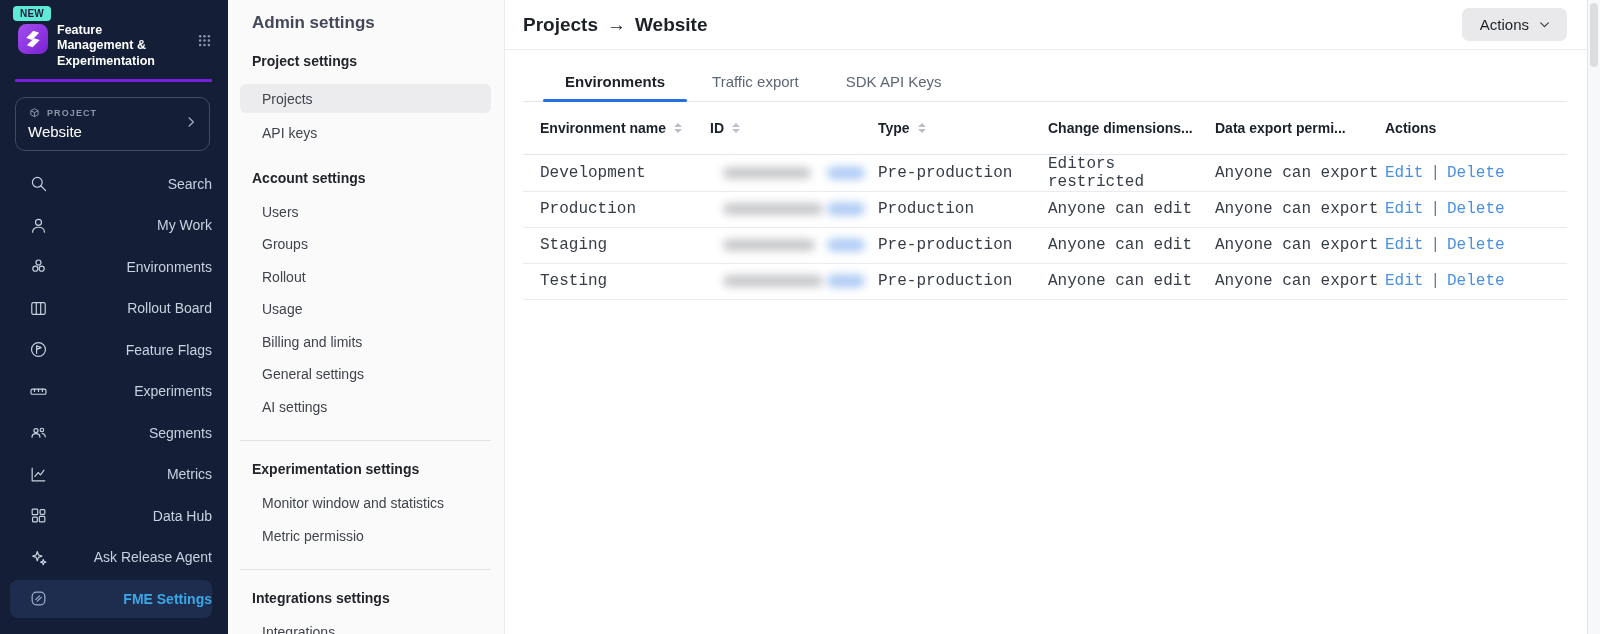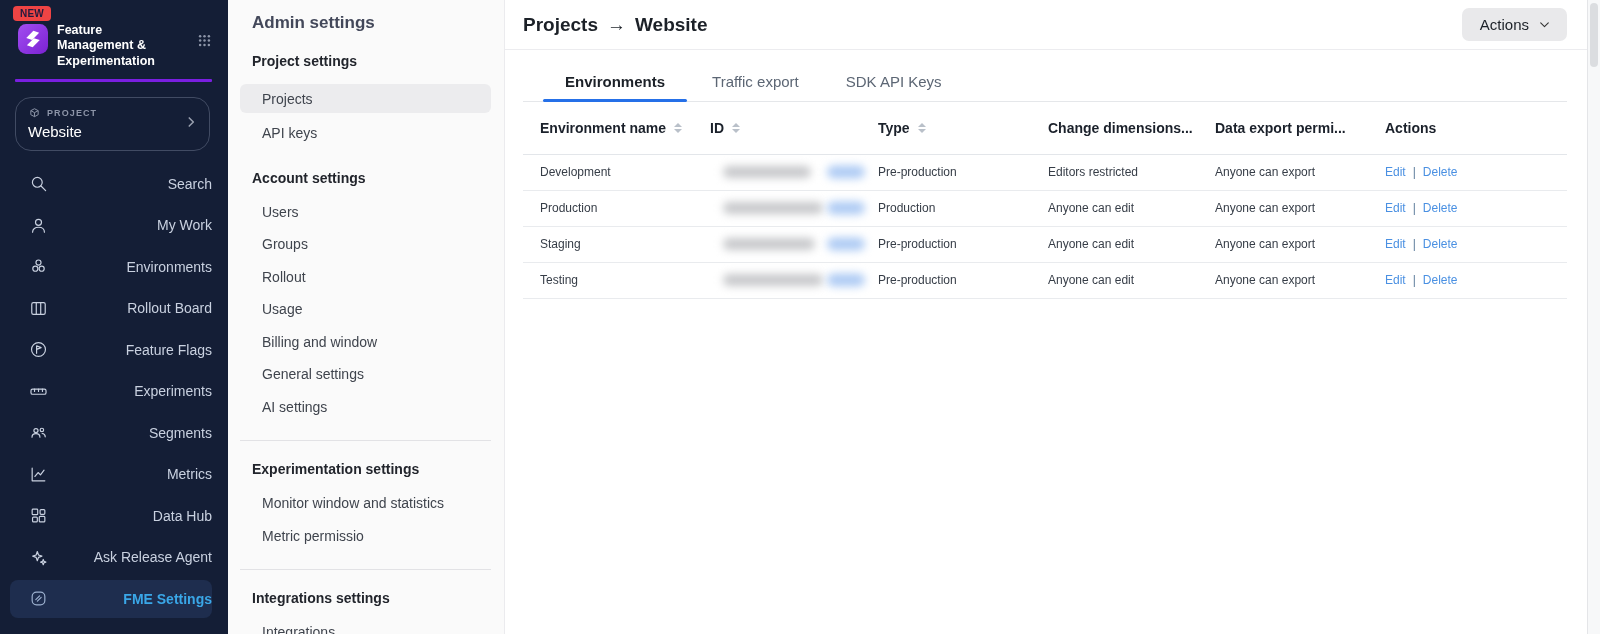--- a/index.html
+++ b/index.html
@@ -16,31 +16,31 @@
     --dark-active-bg:#1e2d4e;
     --fme-blue:#3aa7e8;
     --accent-purple:#7a1fe0;
     --tab-blue:#2570e8;
     --link-blue:#4a90e2;
   }
 
   
   .dsb { width:228px; height:634px; background:var(--dark-bg); flex:0 0 auto; position:relative; }
   .brand { padding:3px 16px 0 13px; position:relative; }
-  .new-badge { display:inline-block; background:#ef4444; color:#221a3e; font-size:10px; font-weight:bold;
+  .new-badge { display:inline-block; background:#5eead4; color:#221a3e; font-size:10px; font-weight:bold;
     padding:2px 7px; border-radius:4px; letter-spacing:.2px; }
   .brand-row { display:flex; align-items:flex-start; margin-top:2px; }
   .logo { width:30px; height:30px; flex:0 0 auto; margin:1px 9px 0 5px; }
   .logo svg { width:30px; height:30px; display:block; }
   .brand-name { color:#fff; font-size:12.5px; font-weight:bold; line-height:1.22; width:118px; }
   .apps-icon { margin-left:auto; margin-top:10px; color:#8d95a8; cursor:pointer; }
   .apps-icon svg { width:15px; height:15px; display:block; }
   .purple-rule { height:3px; background:var(--accent-purple); margin:10px 16px 0 15px; border-radius:1px; }
 
-  .project-box { margin:15px 18px 0 15px; border:1px solid #414b63; border-radius:16px;
+  .project-box { margin:15px 18px 0 15px; border:1px solid #414b63; border-radius:10px;
     padding:9px 12px 10px 12px; position:relative; cursor:pointer; }
   .proj-top { display:flex; align-items:center; gap:6px; color:#8d95a8; }
   .proj-top svg { width:13px; height:13px; }
   .proj-label { font-size:9px; font-weight:bold; letter-spacing:1.1px; color:#8d95a8; }
   .proj-name { color:#fff; font-size:15px; margin-top:3px; }
   .proj-chev { position:absolute; right:11px; top:50%; transform:translateY(-50%); color:#9aa1b0; }
   .proj-chev svg { width:14px; height:14px; }
 
   .dark-nav { margin-top:14px; }
   .nav-item { display:flex; align-items:center; gap:13px; height:38px; margin:0 16px 3.5px 10px;
@@ -78,21 +78,21 @@
   .tab { font-size:15px; color:#5c6674; padding:13px 22px 11px; cursor:pointer; position:relative; margin-right:3px; }
   .tab.active { color:#1c2128; font-weight:bold; }
   .tab.active::after { content:""; position:absolute; left:0; right:0; bottom:-1px; height:3px;
     background:var(--tab-blue); border-radius:2px; }
 
   table { width:100%; border-collapse:collapse; table-layout:fixed; }
   col.c1{width:187px} col.c2{width:168px} col.c3{width:170px} col.c4{width:167px} col.c5{width:170px}
   th { text-align:left; font-size:14px; font-weight:bold; color:#1b212b; height:52px; vertical-align:middle;
     border-bottom:1px solid #e3e6ea; }
   th .th-inner { display:flex; align-items:center; }
-  td { font-size:12px; color:#363d47; height:35px; vertical-align:middle; border-bottom:1px solid #e9ebee; }
+  td { font-size:16px; color:#363d47; height:35px; vertical-align:middle; border-bottom:1px solid #e9ebee;font-family:Liberation Mono, monospace; }
   th.c1, td.c1 { padding-left:17px; }
 
   .sort { display:inline-flex; flex-direction:column; gap:2px; margin-left:8px; cursor:pointer; }
   .sort i { display:block; width:0; height:0; border-left:4px solid transparent; border-right:4px solid transparent; }
   .sort .up { border-bottom:4px solid #b9c0c9; }
   .sort .dn { border-top:4px solid #b9c0c9; }
 
   .idwrap { position:relative; height:35px; }
   .blur-gray { position:absolute; left:13px; top:50%; transform:translateY(-50%); height:12px;
     border-radius:6px; background:#c7c8cb; filter:blur(4px); }
@@ -276,21 +276,21 @@
   <div class="adm-title">Admin settings</div>
   <div id="admin-sections">
       <div class="adm-heading">Project settings</div>
       <div class="adm-item active">Projects</div>
       <div class="adm-item">API keys</div>
       <div class="adm-heading">Account settings</div>
       <div class="adm-item">Users</div>
       <div class="adm-item">Groups</div>
       <div class="adm-item">Rollout</div>
       <div class="adm-item">Usage</div>
-      <div class="adm-item">Billing and window</div>
+      <div class="adm-item">Billing and limits</div>
       <div class="adm-item">General settings</div>
       <div class="adm-item">AI settings</div>
       <div class="adm-divider"></div>
       <div class="adm-heading">Experimentation settings</div>
       <div class="adm-item">Monitor window and statistics</div>
       <div class="adm-item">Metric permissio</div>
       <div class="adm-divider"></div>
       <div class="adm-heading">Integrations settings</div>
       <div class="adm-item">Integrations</div>
     </div>

